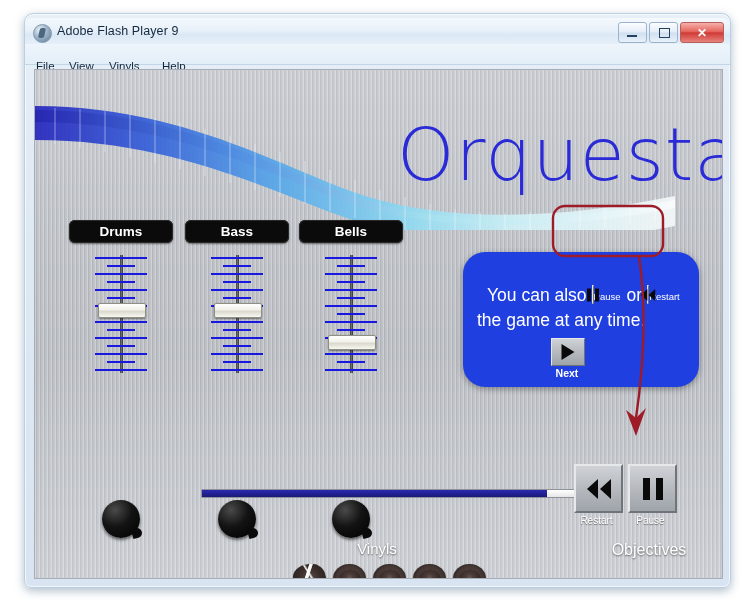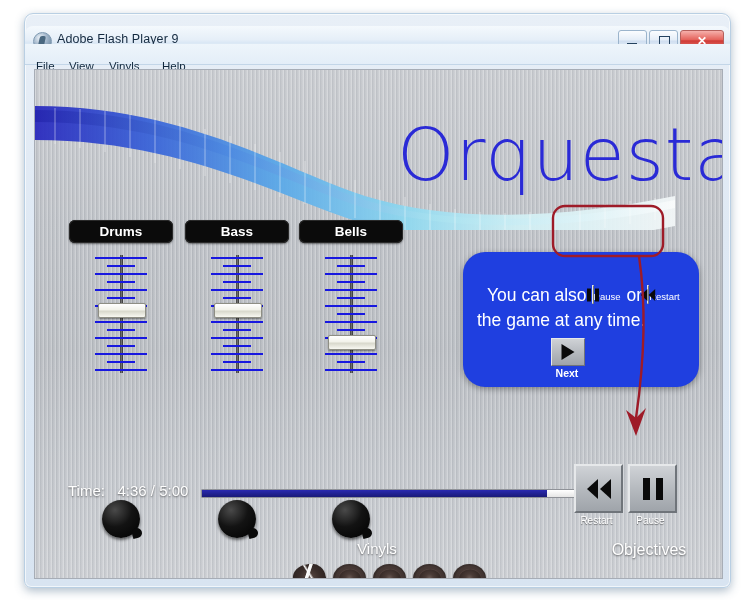--- a/index.html
+++ b/index.html
@@ -12,21 +12,21 @@
 
   
   .window{
     position:absolute;left:24px;top:13px;width:705px;height:573px;
     border-radius:9px 9px 7px 7px;
     background:linear-gradient(to bottom,#e8eff7 0%,#dfe9f4 38%,#d8e4f1 100%);
     border:1px solid #b9cfe3;
     box-shadow:0 0 0 1px rgba(255,255,255,.65) inset, 0 3px 10px rgba(80,110,140,.45);
   }
   .titlebar{
-    position:absolute;left:0;top:12px;width:100%;height:30px;
+    position:absolute;left:0;top:4px;width:100%;height:30px;
     border-radius:8px 8px 0 0;
     background:linear-gradient(to bottom,#f4f9fd 0%,#e6eff8 45%,#dbe8f5 55%,#e9f2fa 100%);
   }
   .title-icon{
     position:absolute;left:8px;top:6px;width:17px;height:17px;border-radius:50%;
     background:radial-gradient(circle at 35% 30%,#eef4fa 0%,#9fb4c9 45%,#5d7governor 100%);
     background:radial-gradient(circle at 35% 30%,#eef4fa 0%,#9fb4c9 45%,#5d7a93 100%);
     border:1px solid #7f9ab2;
   }
   .title-icon::after{
@@ -376,24 +376,20 @@
           <div class="tick maj" style="top:98px"></div>
             <div class="tick min" style="top:106px"></div>
           <div class="tick maj" style="top:114px"></div>
           <div class="handle" style="top:80px"></div>
         </div>
         <div class="knob" style="top:280px;left:52px">
             <span class="tab"></span>
           </div>
       </div>
 
-      <div class="time-label">
-        <span>Time:</span>
-        &nbsp;&nbsp;<span>4:36 / 5:00</span>
-      </div>
       <div class="progress">
         <div class="fill" id="progress-fill" style="width: 92%;"></div>
       </div>
 
       <div class="transport">
         <div class="tbtn">
           <div class="box">
             <svg class="ic-rew" viewBox="0 0 26 20">
               <polygon points="12,0 12,20 1,10" fill="#0a0a0a"></polygon>
               <polygon points="25,0 25,20 14,10" fill="#0a0a0a"></polygon>

